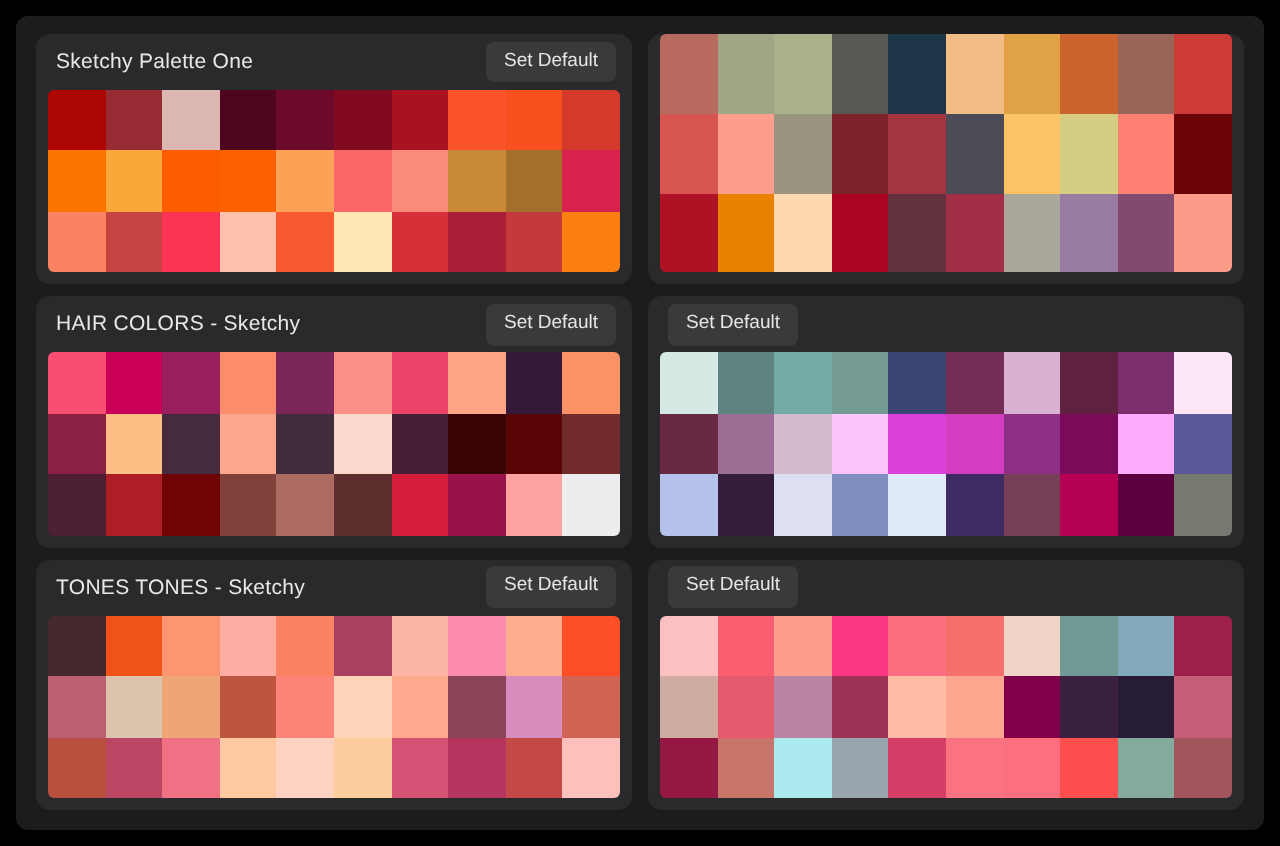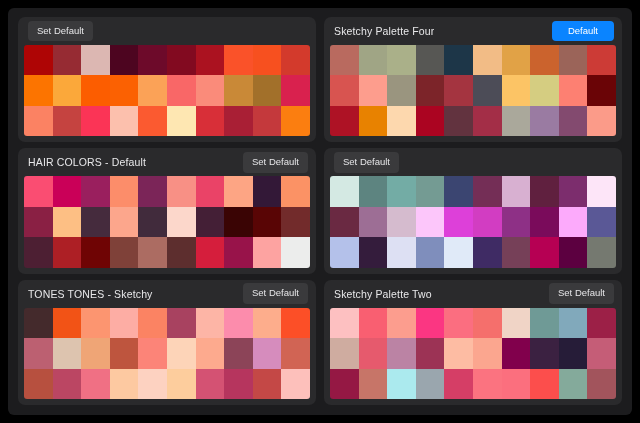--- a/index.html
+++ b/index.html
@@ -114,20 +114,21 @@
   }
 </style>
 </head>
 <body>
 
 <div id="app">
   <div id="stage">
     <div class="grid" id="palette-grid">
         <div class="panel">
           <div class="panel-header">
+            <div class="panel-title">Sketchy Palette One</div>
             <button class="btn">Set Default</button>
           </div>
           <div class="swatches" style="grid-template-columns: repeat(10, 1fr);">
             <div class="swatch" title="#ae0505" style="background: rgb(174, 5, 5);"></div>
             <div class="swatch" title="#962b33" style="background: rgb(150, 43, 51);"></div>
             <div class="swatch" title="#dcb7b2" style="background: rgb(220, 183, 178);"></div>
             <div class="swatch" title="#4d0520" style="background: rgb(77, 5, 32);"></div>
             <div class="swatch" title="#6d0a2a" style="background: rgb(109, 10, 42);"></div>
             <div class="swatch" title="#820a20" style="background: rgb(130, 10, 32);"></div>
             <div class="swatch" title="#ab1220" style="background: rgb(171, 18, 32);"></div>
@@ -150,24 +151,20 @@
             <div class="swatch" title="#fcc0ad" style="background: rgb(252, 192, 173);"></div>
             <div class="swatch" title="#fb5a30" style="background: rgb(251, 90, 48);"></div>
             <div class="swatch" title="#fee7b2" style="background: rgb(254, 231, 178);"></div>
             <div class="swatch" title="#d82f38" style="background: rgb(216, 47, 56);"></div>
             <div class="swatch" title="#a91f35" style="background: rgb(169, 31, 53);"></div>
             <div class="swatch" title="#c4393c" style="background: rgb(196, 57, 60);"></div>
             <div class="swatch" title="#fb7e10" style="background: rgb(251, 126, 16);"></div>
           </div>
         </div>
         <div class="panel">
-          <div class="panel-header">
-            <div class="panel-title">Sketchy Palette Four</div>
-            <button class="btn primary">Default</button>
-          </div>
           <div class="swatches" style="grid-template-columns: repeat(10, 1fr);">
             <div class="swatch" title="#b96a5f" style="background: rgb(185, 106, 95);"></div>
             <div class="swatch" title="#a0a585" style="background: rgb(160, 165, 133);"></div>
             <div class="swatch" title="#aab089" style="background: rgb(170, 176, 137);"></div>
             <div class="swatch" title="#575754" style="background: rgb(87, 87, 84);"></div>
             <div class="swatch" title="#1d3648" style="background: rgb(29, 54, 72);"></div>
             <div class="swatch" title="#f2bc86" style="background: rgb(242, 188, 134);"></div>
             <div class="swatch" title="#e1a246" style="background: rgb(225, 162, 70);"></div>
             <div class="swatch" title="#cb632d" style="background: rgb(203, 99, 45);"></div>
             <div class="swatch" title="#9b6459" style="background: rgb(155, 100, 89);"></div>
@@ -189,21 +186,21 @@
             <div class="swatch" title="#62333f" style="background: rgb(98, 51, 63);"></div>
             <div class="swatch" title="#a32e47" style="background: rgb(163, 46, 71);"></div>
             <div class="swatch" title="#aaa89b" style="background: rgb(170, 168, 155);"></div>
             <div class="swatch" title="#9a7ba2" style="background: rgb(154, 123, 162);"></div>
             <div class="swatch" title="#834a6f" style="background: rgb(131, 74, 111);"></div>
             <div class="swatch" title="#fb9b89" style="background: rgb(251, 155, 137);"></div>
           </div>
         </div>
         <div class="panel">
           <div class="panel-header">
-            <div class="panel-title">HAIR COLORS - Default</div>
+            <div class="panel-title">HAIR COLORS - Sketchy</div>
             <button class="btn">Set Default</button>
           </div>
           <div class="swatches" style="grid-template-columns: repeat(10, 1fr);">
             <div class="swatch" title="#fa4d72" style="background: rgb(250, 77, 114);"></div>
             <div class="swatch" title="#ca0058" style="background: rgb(202, 0, 88);"></div>
             <div class="swatch" title="#9a1f5e" style="background: rgb(154, 31, 94);"></div>
             <div class="swatch" title="#fc8d6a" style="background: rgb(252, 141, 106);"></div>
             <div class="swatch" title="#7b2558" style="background: rgb(123, 37, 88);"></div>
             <div class="swatch" title="#f89085" style="background: rgb(248, 144, 133);"></div>
             <div class="swatch" title="#ea4367" style="background: rgb(234, 67, 103);"></div>
@@ -302,21 +299,20 @@
             <div class="swatch" title="#fdd2c1" style="background: rgb(253, 210, 193);"></div>
             <div class="swatch" title="#fdcd9d" style="background: rgb(253, 205, 157);"></div>
             <div class="swatch" title="#d45273" style="background: rgb(212, 82, 115);"></div>
             <div class="swatch" title="#b6355e" style="background: rgb(182, 53, 94);"></div>
             <div class="swatch" title="#c44846" style="background: rgb(196, 72, 70);"></div>
             <div class="swatch" title="#fdc0bb" style="background: rgb(253, 192, 187);"></div>
           </div>
         </div>
         <div class="panel">
           <div class="panel-header">
-            <div class="panel-title">Sketchy Palette Two</div>
             <button class="btn">Set Default</button>
           </div>
           <div class="swatches" style="grid-template-columns: repeat(10, 1fr);">
             <div class="swatch" title="#fdc0c1" style="background: rgb(253, 192, 193);"></div>
             <div class="swatch" title="#f95f71" style="background: rgb(249, 95, 113);"></div>
             <div class="swatch" title="#fc9d8e" style="background: rgb(252, 157, 142);"></div>
             <div class="swatch" title="#fb3682" style="background: rgb(251, 54, 130);"></div>
             <div class="swatch" title="#fb6e80" style="background: rgb(251, 110, 128);"></div>
             <div class="swatch" title="#f56f6c" style="background: rgb(245, 111, 108);"></div>
             <div class="swatch" title="#f0d4c6" style="background: rgb(240, 212, 198);"></div>

